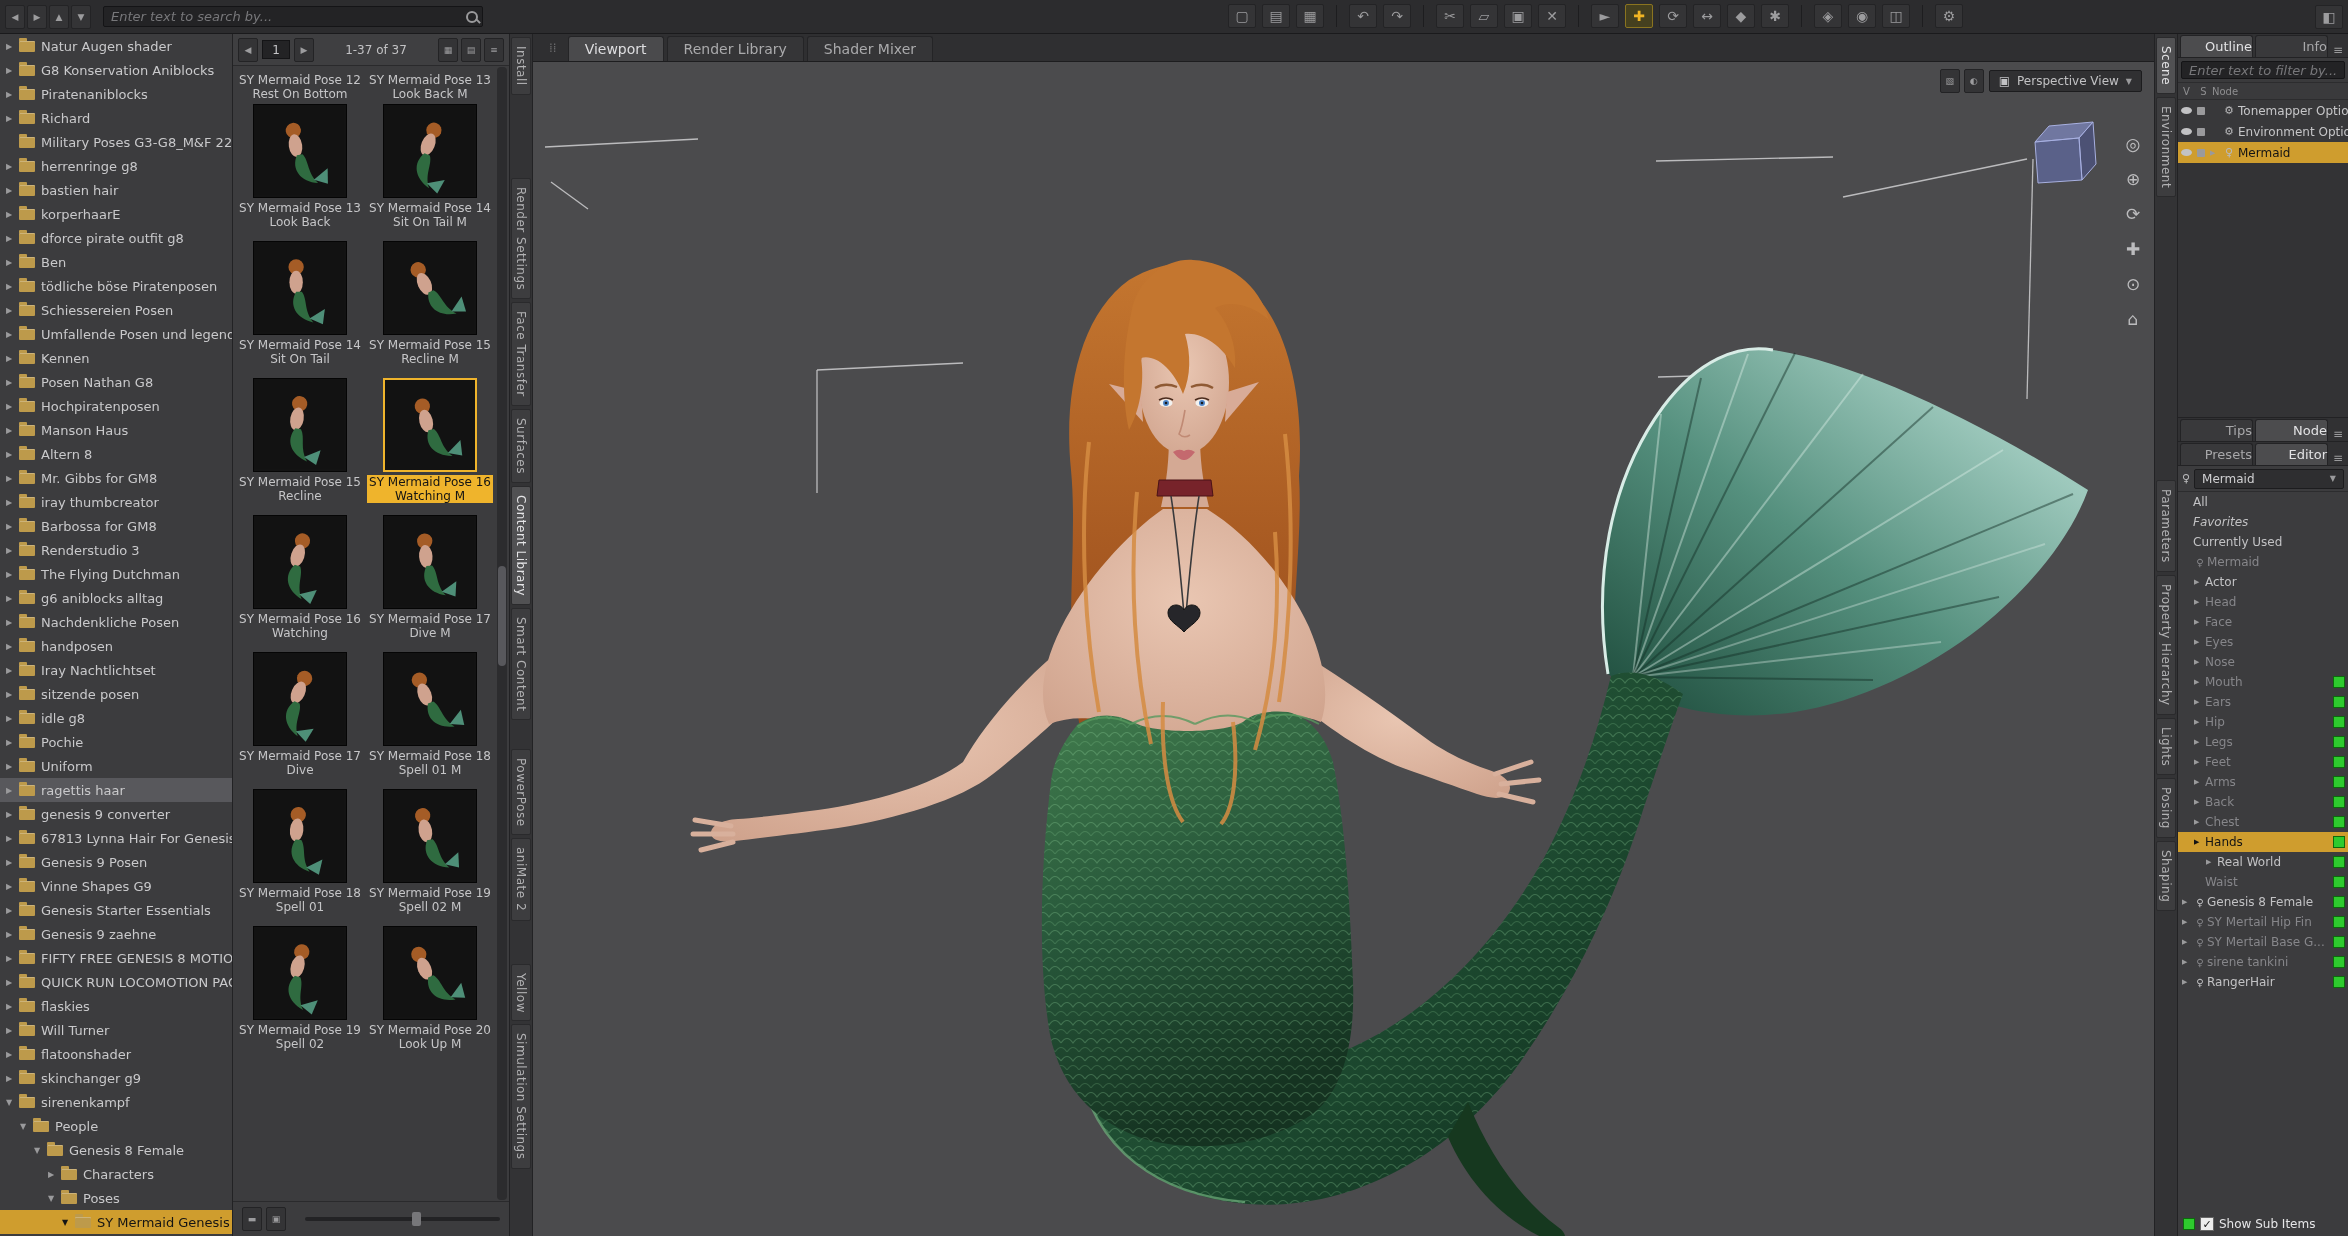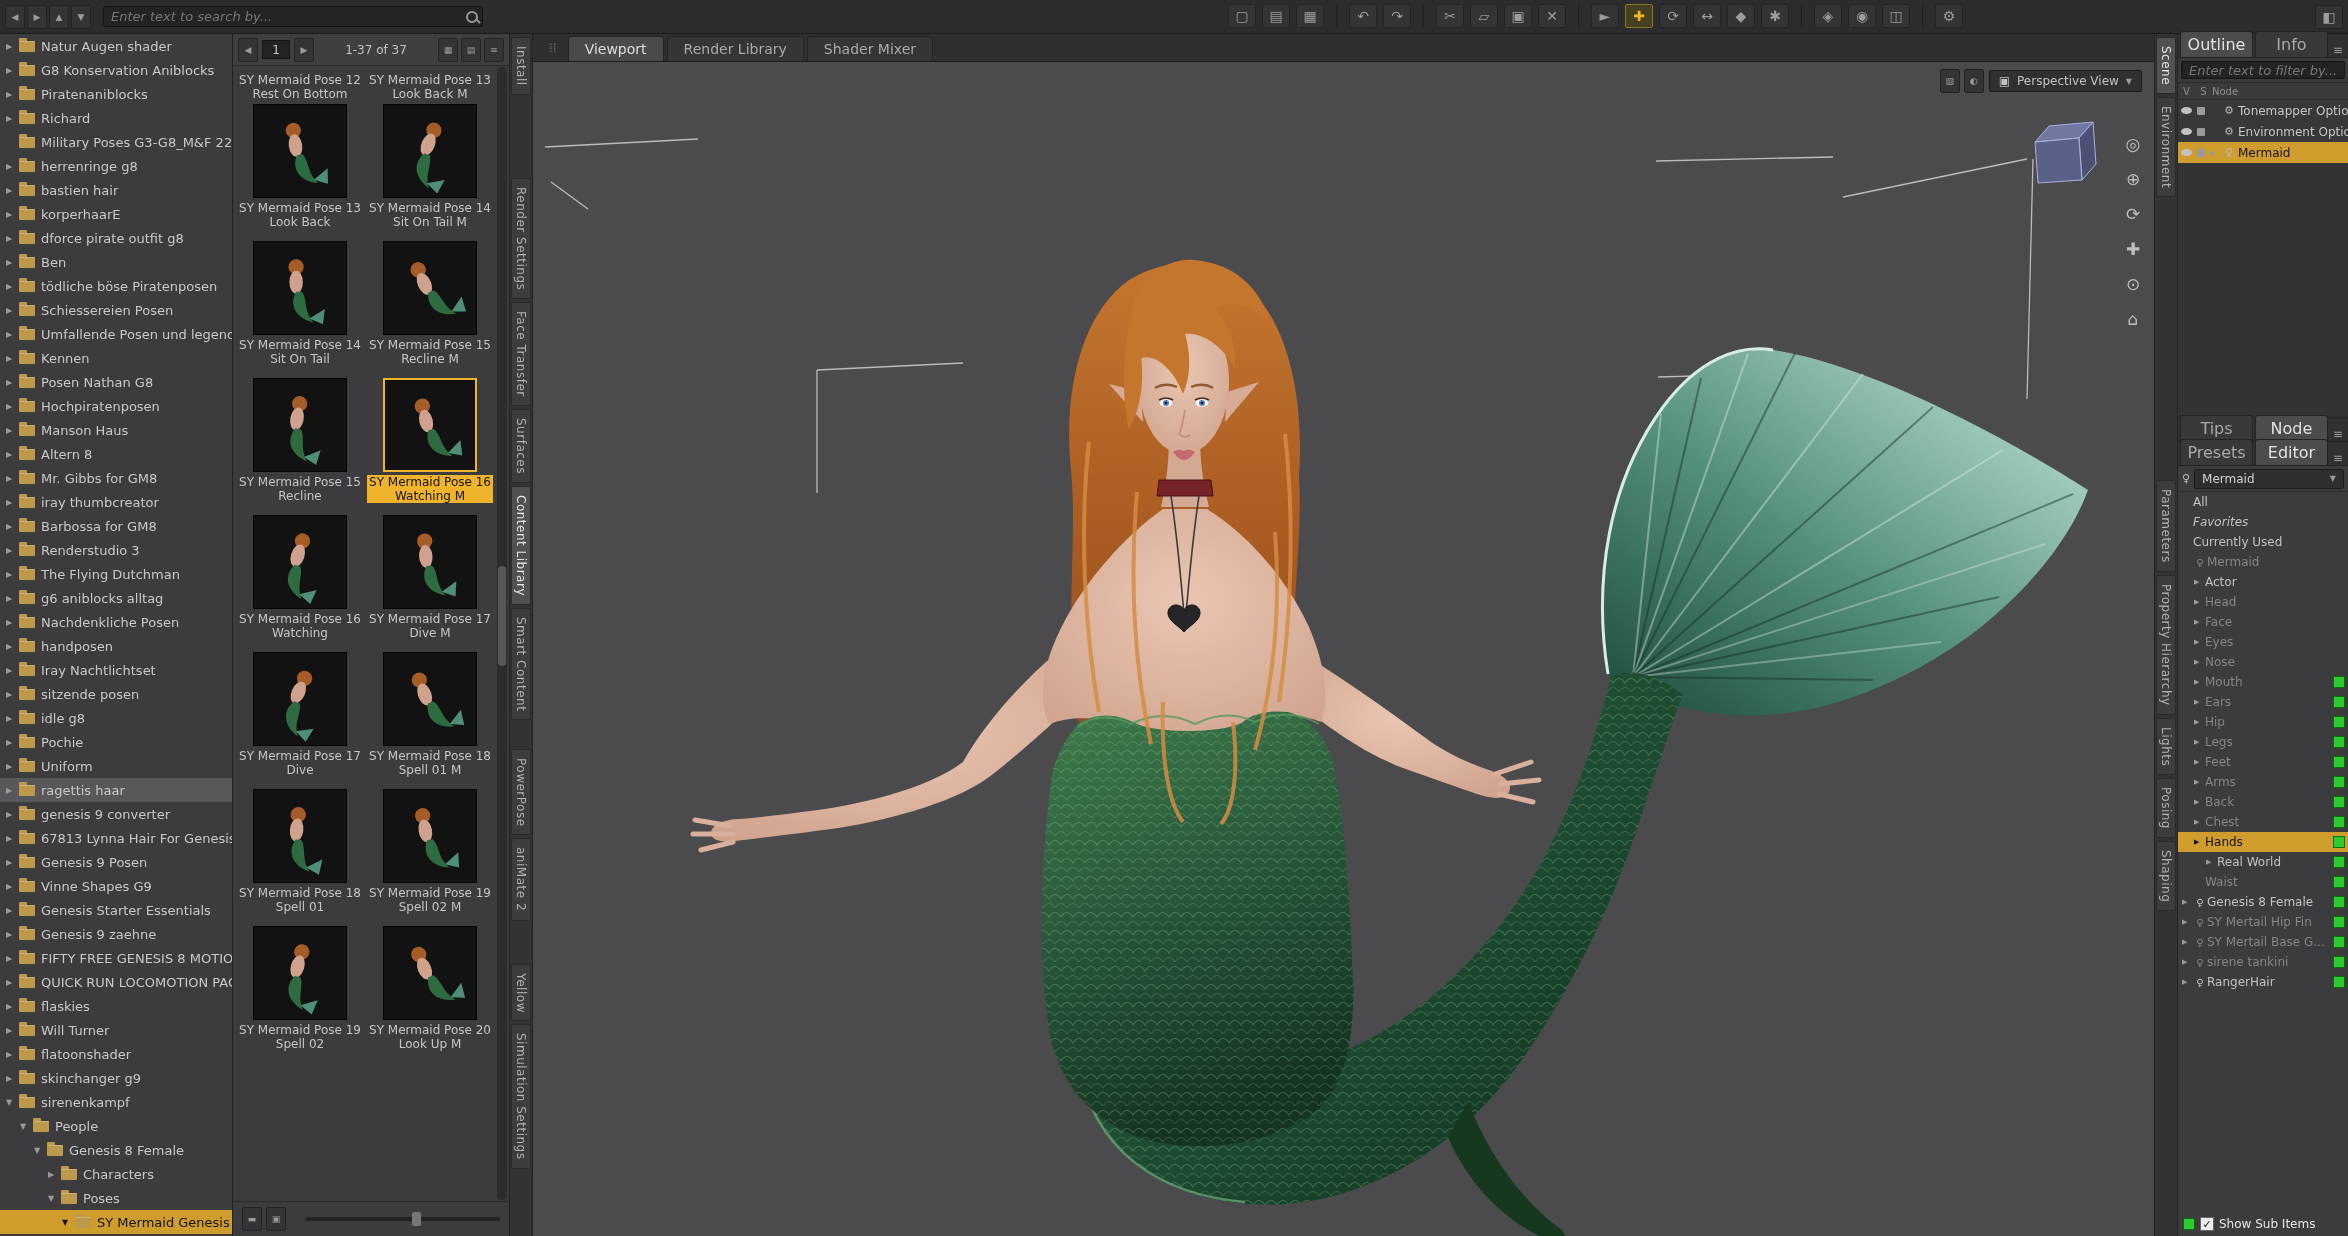--- a/index.html
+++ b/index.html
@@ -67,21 +67,21 @@
 #vp-canvas>svg{position:absolute;left:0;top:0;width:100%;height:100%}
 #vp-corner{position:absolute;right:12px;top:7px;display:flex;align-items:center;gap:5px}
 .vsel{height:22px;background:#303032;border:1px solid #1c1c1e;border-radius:2px;display:flex;align-items:center;gap:7px;padding:0 9px;font-size:12px;color:#c2c2c4}
 .vsel .da{font-size:8px;color:#9a9a9c}
 #vp-side-tools{position:absolute;right:9px;top:70px;display:flex;flex-direction:column;gap:11px;align-items:center}
 .vpt{font-size:17px;color:#bcbcbe;width:24px;height:24px;display:flex;align-items:center;justify-content:center}
 
 
 #right-panel{position:absolute;left:2178px;top:34px;width:170px;height:1202px;background:#3c3c3e}
 .rp-tabs{display:flex;align-items:flex-end;height:24px;background:#313133;border-bottom:1px solid #222224;padding:0 2px;gap:2px}
-.rp-tab{flex:1;text-align:center;padding:3px 0;font-size:16px;color:#a8a8aa;background:#39393b;border:1px solid #232325;border-bottom:none;border-radius:3px 3px 0 0}
+.rp-tab{flex:1;text-align:right;padding:3px 0;font-size:13px;color:#a8a8aa;background:#39393b;border:1px solid #232325;border-bottom:none;border-radius:3px 3px 0 0}
 .rp-tab.active{background:#4c4c4e;color:#e2e2e4}
 .rp-menu{flex:none;width:16px;color:#9a9a9c;font-size:12px;text-align:center}
 #scene-pane{height:384px;display:flex;flex-direction:column;background:#3a3a3c;border-bottom:1px solid #222224}
 .sc-search{height:25px;display:flex;align-items:center;padding:2px 3px;border-bottom:1px solid #2c2c2e}
 .sc-search .searchbox{margin:0;width:100%;height:18px}
 .sc-cols{height:17px;display:flex;font-size:10px;color:#8e8e90;border-bottom:1px solid #2c2c2e;align-items:center}
 .sc-cols span{text-align:center}
 .sc-cols span:nth-child(1),.sc-cols span:nth-child(2){width:17px}
 #sc-rows{background:#38383a}
 .sc-row{height:21px;display:flex;align-items:center;font-size:12px;gap:2px;padding-right:2px;white-space:nowrap;overflow:hidden}

